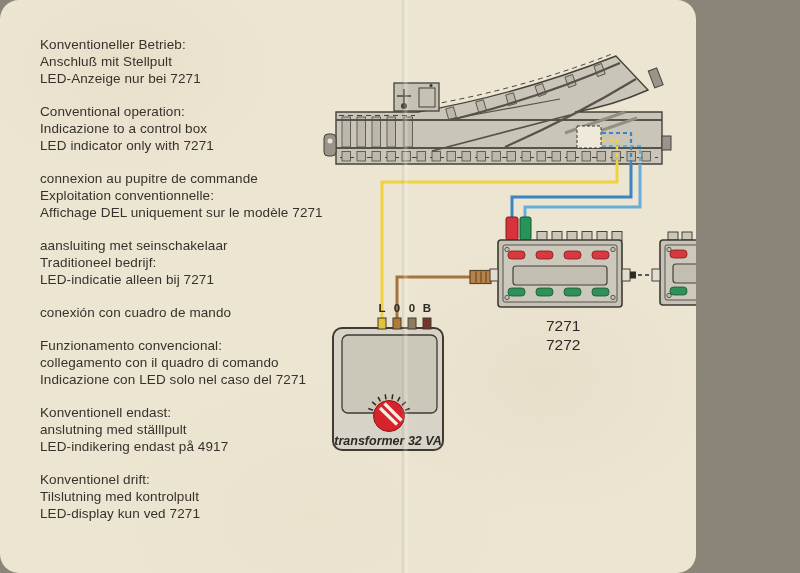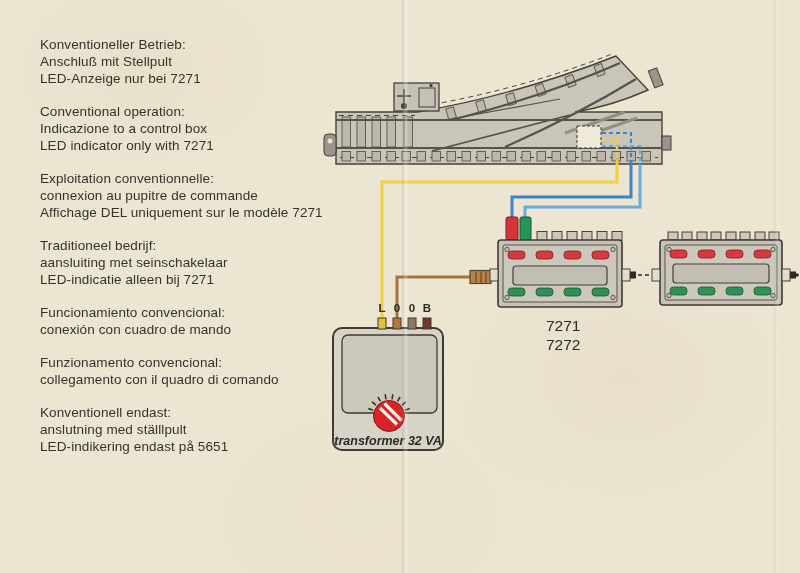--- a/index.html
+++ b/index.html
@@ -1,23 +1,24 @@
 <!DOCTYPE html>
 <html><head>
 <meta charset="utf-8">
 <style>
   html,body{margin:0;padding:0;background:#8a8578;}
   .page{
-    position:relative;width:800px;height:573px;overflow:hidden;
+    position:relative;width:696px;height:573px;overflow:hidden;
     background:
       radial-gradient(220px 160px at 18% 12%, rgba(200,180,140,.10), transparent 70%),
       radial-gradient(260px 200px at 78% 66%, rgba(190,170,130,.10), transparent 70%),
       radial-gradient(300px 220px at 45% 90%, rgba(205,190,150,.08), transparent 70%),
       #ece5d2;
     font-family:"Liberation Sans", sans-serif;
+    border-radius:19px;
   }
   .text-col{position:absolute;left:40px;top:36px;width:330px;color:#35322c;}
   .block{margin:0 0 16px 0;}
   .tline{font-size:13.5px;line-height:17px;white-space:nowrap;letter-spacing:.1px;}
   svg.diagram{position:absolute;left:0;top:0;width:800px;height:573px;}
   .fold{position:absolute;top:0;height:573px;pointer-events:none;}
   .fold-main{left:402px;width:7px;
     background:linear-gradient(90deg, rgba(110,100,80,.16), rgba(255,255,248,.28) 55%, rgba(110,100,80,0));}
   .fold-right{left:774px;width:6px;
     background:linear-gradient(90deg, rgba(110,100,80,.10), rgba(255,255,248,.18) 60%, rgba(110,100,80,0));}
@@ -47,41 +48,46 @@
       <div class="tline">Konventioneller Betrieb:</div>
       <div class="tline">Anschluß mit Stellpult</div>
       <div class="tline">LED-Anzeige nur bei 7271</div>
     </div>
     <div class="block">
       <div class="tline">Conventional operation:</div>
       <div class="tline">Indicazione to a control box</div>
       <div class="tline">LED indicator only with 7271</div>
     </div>
     <div class="block">
+      <div class="tline">connexion au pupitre de commande</div>
       <div class="tline">Exploitation conventionnelle:</div>
-      <div class="tline">connexion au pupitre de commande</div>
       <div class="tline">Affichage DEL uniquement sur le modèle 7271</div>
     </div>
     <div class="block">
+      <div class="tline">aansluiting met seinschakelaar</div>
       <div class="tline">Traditioneel bedrijf:</div>
-      <div class="tline">aansluiting met seinschakelaar</div>
       <div class="tline">LED-indicatie alleen bij 7271</div>
     </div>
     <div class="block">
-      <div class="tline">Funcionamiento convencional:</div>
       <div class="tline">conexión con cuadro de mando</div>
     </div>
     <div class="block">
       <div class="tline">Funzionamento convencional:</div>
       <div class="tline">collegamento con il quadro di comando</div>
+      <div class="tline">Indicazione con LED solo nel caso del 7271</div>
     </div>
     <div class="block">
       <div class="tline">Konventionell endast:</div>
       <div class="tline">anslutning med ställlpult</div>
-      <div class="tline">LED-indikering endast på 5651</div>
+      <div class="tline">LED-indikering endast på 4917</div>
+    </div>
+    <div class="block">
+      <div class="tline">Konventionel drift:</div>
+      <div class="tline">Tilslutning med kontrolpult</div>
+      <div class="tline">LED-display kun ved 7271</div>
     </div>
   </div>
 
   <svg class="diagram" viewBox="0 0 800 573">
     <defs>
       <rect id="tieB" width="8.5" height="9.5" class="tie"></rect>
       <rect id="tieL" width="8.5" height="30" class="tie"></rect>
     </defs>
 
     <g>

